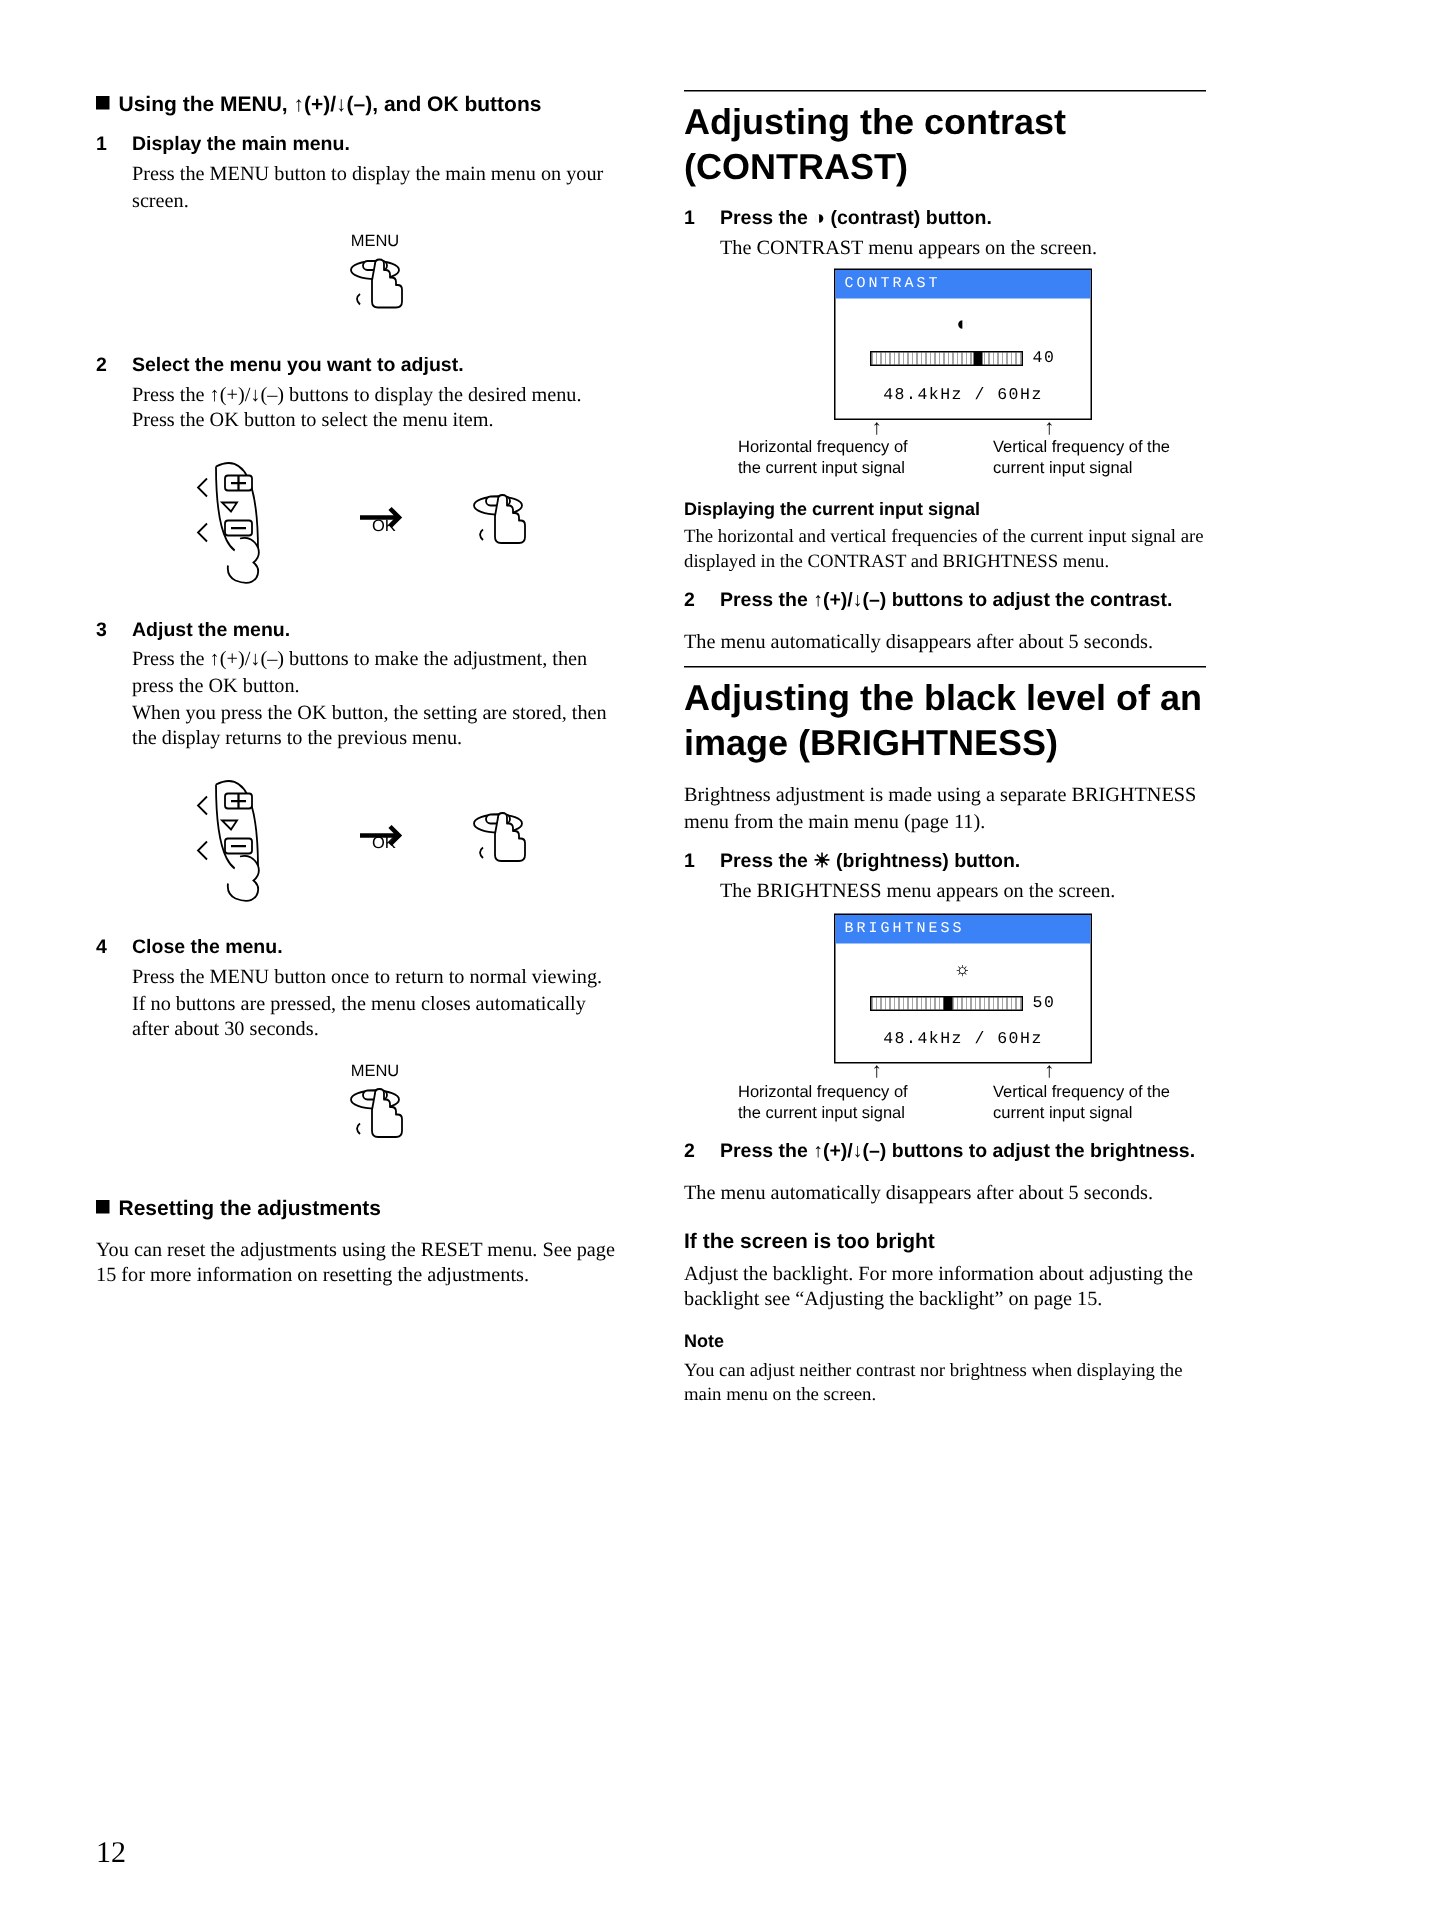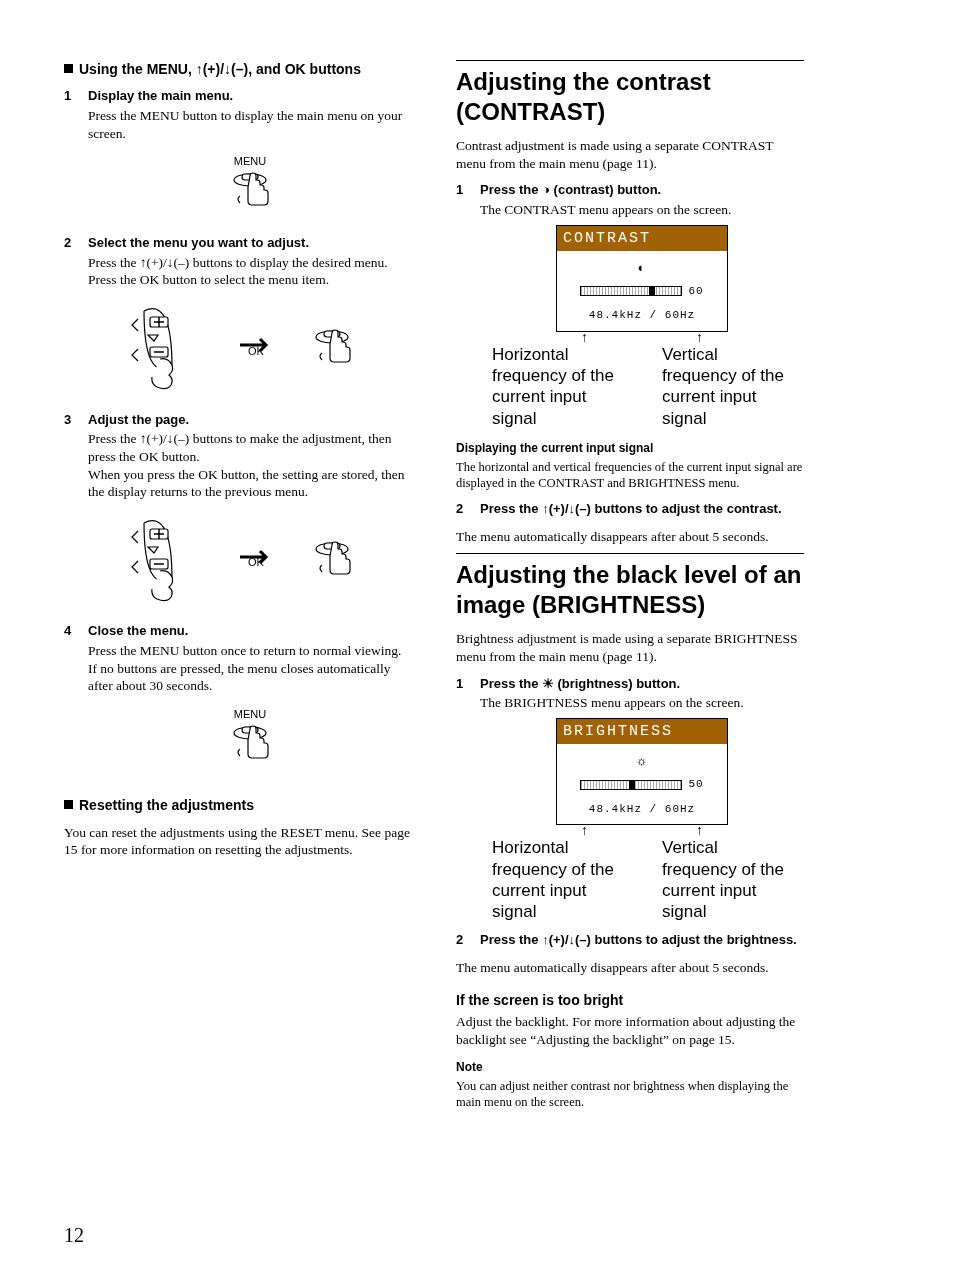--- a/index.html
+++ b/index.html
@@ -89,23 +89,23 @@
   .ok-label {
     font-family: Arial, Helvetica, sans-serif;
     font-size: 11px;
   }
   .osd {
     width: 170px;
     margin: 6px auto 4px auto;
     border: 1px solid #000;
   }
   .osd-title {
-    background:#a16207; color:#fff;
+    background:#3b82f6; color:#fff;
     font-family: "Courier New", monospace;
-    font-size: 15px;
+    font-size: 10px;
     letter-spacing: 2px;
     padding: 3px 6px;
   }
   .osd-body {
     padding: 10px 10px 8px 10px;
     text-align:center;
     font-family: "Courier New", monospace;
     font-size: 11px;
     letter-spacing: 1px;
   }
@@ -121,21 +121,21 @@
     position:absolute; inset:0;
     background: repeating-linear-gradient(90deg,#000 0 1px, transparent 1px 3px);
     opacity:0.35;
   }
   .bar-handle {
     position:absolute; top:-1px; height:10px; width:6px; background:#000;
   }
   .osd-freq { margin-top:4px; }
   .callouts {
     display:flex; justify-content:center; gap:40px;
-    font-family: Arial, Helvetica, sans-serif; font-size:17px;
+    font-family: Arial, Helvetica, sans-serif; font-size:11px;
     margin-top: 2px;
   }
   .callouts .c { width:130px; line-height:1.25; }
   .call-arrows {
     display:flex; justify-content:center; gap:108px;
     font-size:14px; line-height:0.6; margin-top:-2px;
   }
   .pagenum {
     position:absolute;
     left:64px; bottom:26px;
@@ -208,21 +208,21 @@
             <div style="position:relative; height:0;">
               <span style="position:absolute; left:160px; top:-52px;" class="ok-label">OK</span>
             </div>
           </div>
         </div>
       </div>
 
       <div class="step">
         <div class="step-num">3</div>
         <div class="step-body">
-          <div class="step-title">Adjust the page.</div>
+          <div class="step-title">Adjust the menu.</div>
           <div class="step-text">Press the ↑(+)/↓(–) buttons to make the adjustment, then press the OK button.</div>
           <div class="step-text">When you press the OK button, the setting are stored, then the display returns to the previous menu.</div>
           <div class="illus">
             <svg width="260" height="90">
               <use href="#rocker" x="10" y="2"></use>
               <use href="#arrow-right" x="120" y="38"></use>
               <use href="#hand-press" x="192" y="30"></use>
             </svg>
             <div style="position:relative; height:0;">
               <span style="position:absolute; left:160px; top:-52px;" class="ok-label">OK</span>
@@ -247,38 +247,37 @@
 
       <div class="h-sect" style="margin-top:18px;">
         <span class="sq"></span><span>Resetting the adjustments</span>
       </div>
       <div class="para">You can reset the adjustments using the RESET menu. See page 15 for more information on resetting the adjustments.</div>
     </div>
 
     <div class="col">
 
       <div class="h-big">Adjusting the contrast (CONTRAST)</div>
-      <div class="para">Contrast adjustment is made using a separate CONTRAST menu from the main menu (page 11).</div>
 
       <div class="step">
         <div class="step-num">1</div>
         <div class="step-body">
           <div class="step-title">Press the ◑ (contrast) button.</div>
           <div class="step-text">The CONTRAST menu appears on the screen.</div>
 
           <div class="osd">
             <div class="osd-title">CONTRAST</div>
             <div class="osd-body">
               <div class="osd-icon">◐</div>
               <div class="osd-bar">
                 <div class="bar-outer">
                   <div class="bar-ticks"></div>
                   <div class="bar-handle" style="left:68%;"></div>
                 </div>
-                <span>60</span>
+                <span>40</span>
               </div>
               <div class="osd-freq">48.4kHz / 60Hz</div>
             </div>
           </div>
           <div class="call-arrows">
               <span>↑</span>
               <span>↑</span>
             </div>
           <div class="callouts">
             <div class="c">Horizontal frequency of the current input signal</div>

